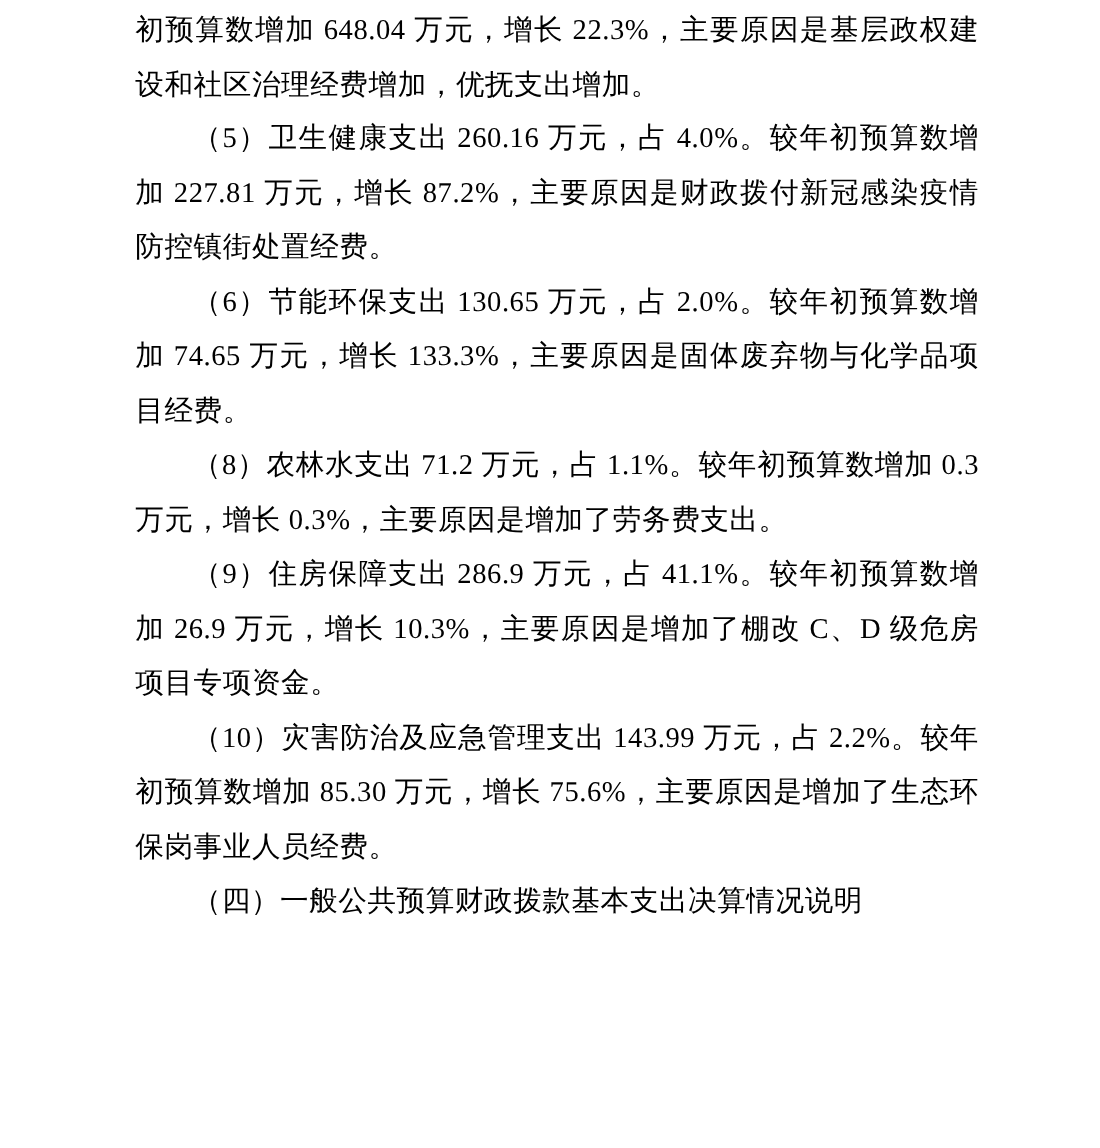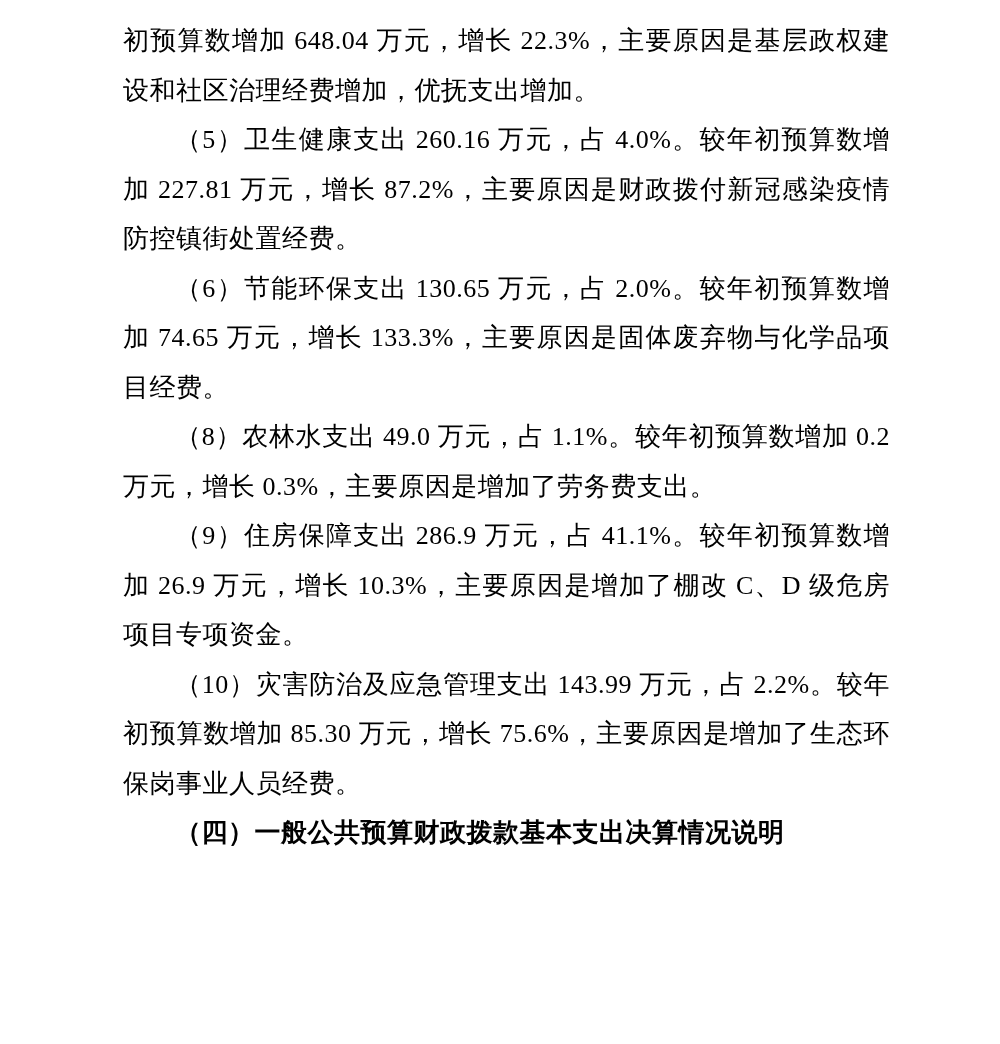--- a/index.html
+++ b/index.html
@@ -9,45 +9,45 @@
   }
   body {
     width: 1000px;
     height: 1044px;
     overflow: hidden;
   }
   .page {
     box-sizing: border-box;
     width: 1000px;
     height: 1044px;
-    padding: 16px 110px 0 123px;
+    padding: 2px 110px 0 123px;
     background: #ffffff;
     color: #000000;
     font-family: "Liberation Serif", "DejaVu Serif", serif;
     font-size: 26px;
     line-height: 49.5px;
     text-align: justify;
   }
   .para {
     margin: 0;
     padding: 0;
     text-indent: 2em;
     letter-spacing: 0.5px;
   }
   .para.cont {
     text-indent: 0;
   }
   .para.heading {
-    font-weight: bold;
+    font-weight: normal;
   }
 </style>
 </head>
 <body>
 
 <div class="page">
   <p class="para cont">初预算数增加 648.04 万元，增长 22.3%，主要原因是基层政权建设和社区治理经费增加，优抚支出增加。</p>
   <p class="para">（5）卫生健康支出 260.16 万元，占 4.0%。较年初预算数增加 227.81 万元，增长 87.2%，主要原因是财政拨付新冠感染疫情防控镇街处置经费。</p>
   <p class="para">（6）节能环保支出 130.65 万元，占 2.0%。较年初预算数增加 74.65 万元，增长 133.3%，主要原因是固体废弃物与化学品项目经费。</p>
-  <p class="para">（8）农林水支出 49.0 万元，占 1.1%。较年初预算数增加 0.2 万元，增长 0.3%，主要原因是增加了劳务费支出。</p>
+  <p class="para">（8）农林水支出 71.2 万元，占 1.1%。较年初预算数增加 0.3 万元，增长 0.3%，主要原因是增加了劳务费支出。</p>
   <p class="para">（9）住房保障支出 286.9 万元，占 41.1%。较年初预算数增加 26.9 万元，增长 10.3%，主要原因是增加了棚改 C、D 级危房项目专项资金。</p>
   <p class="para">（10）灾害防治及应急管理支出 143.99 万元，占 2.2%。较年初预算数增加 85.30 万元，增长 75.6%，主要原因是增加了生态环保岗事业人员经费。</p>
   <p class="para heading">（四）一般公共预算财政拨款基本支出决算情况说明</p>
 </div>
 
 </body></html>

